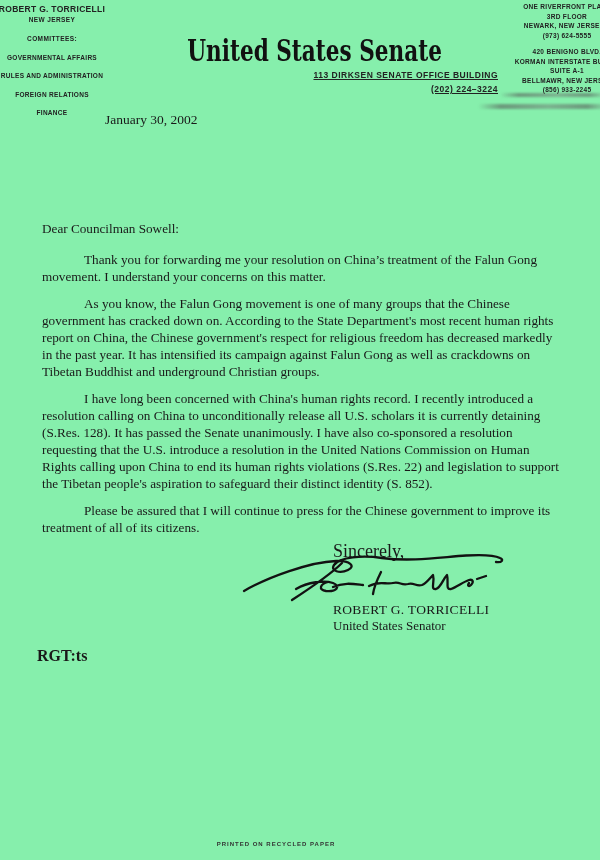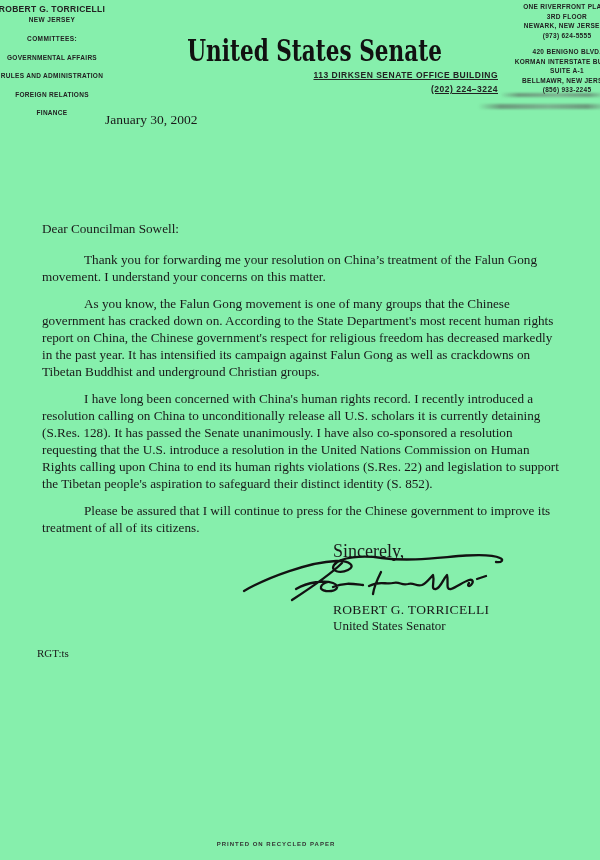--- a/index.html
+++ b/index.html
@@ -59,21 +59,21 @@
   
   .recipient-block{position:absolute;left:42px;top:137px;font-size:13.2px;line-height:17.4px;}
   .salutation{position:absolute;left:42px;top:221px;font-size:13.2px;font-family:Liberation Serif, serif;}
   .body-block{position:absolute;left:42px;top:251px;width:521px;font-size:13.2px;line-height:17px;}
   .body-block p{margin:0 0 10px 0;text-indent:42px;text-align:left;}
   
   .valediction{position:absolute;left:333px;top:541px;font-size:18px;font-family:Liberation Serif, serif;}
   .signature{position:absolute;left:230px;top:549px;width:290px;height:66px;}
   .signer-name{position:absolute;left:333px;top:602px;font-size:13.5px;letter-spacing:.3px;}
   .signer-title{position:absolute;left:333px;top:618px;font-size:13px;}
-  .reference-initials{position:absolute;left:37px;top:647px;font-size:11px;}
+  .reference-initials{position:absolute;left:37px;top:647px;font-size:16px;font-weight:bold;}
   .footer-note{
     position:absolute;left:76px;top:841px;width:400px;text-align:center;
     font-family:"Liberation Sans", sans-serif;
     font-size:6px;font-weight:700;letter-spacing:1px;color:#333;
   }
 </style>
 </head>
 <body>
 
 <div class="page">

